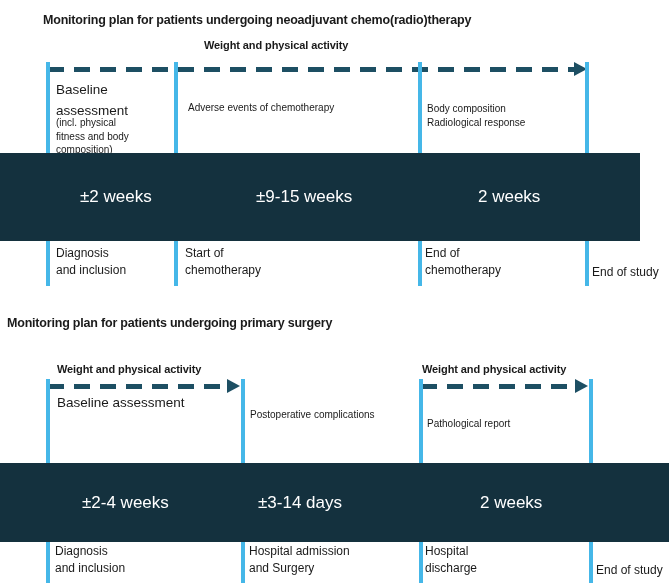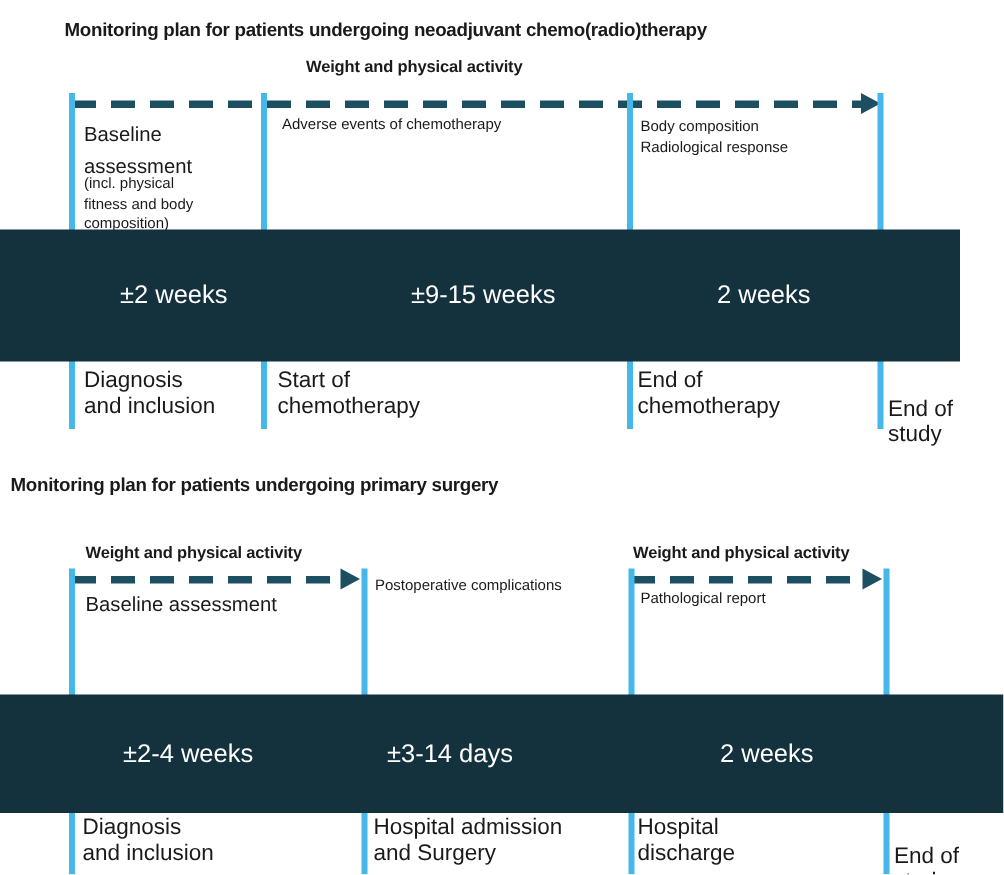--- a/index.html
+++ b/index.html
@@ -17,22 +17,22 @@
   }
   .title{position:absolute;font-size:12.5px;font-weight:bold;letter-spacing:-0.2px;white-space:nowrap;}
   .arrow-label{position:absolute;font-size:11px;font-weight:bold;white-space:nowrap;letter-spacing:-0.1px;}
   .dash{position:absolute;height:5px;background:repeating-linear-gradient(90deg,var(--dash_arrow) 0 16px,transparent 16px 26px);}
   .ahead{position:absolute;width:0;height:0;border-top:7px solid transparent;border-bottom:7px solid transparent;border-left:13px solid var(--dash_arrow);}
   .vline{position:absolute;width:4px;background:var(--timeline_line);}
   .bar{position:absolute;left:0;width:640px;background:var(--bar_fill);}
   .dur{position:absolute;top:50%;transform:translateY(-50%);color:var(--bar_text);font-size:17px;white-space:pre;}
   .bl-title{position:absolute;font-size:13.5px;line-height:21px;white-space:pre-line;}
   .bl-sub{position:absolute;font-size:10px;line-height:13.5px;}
-  .ann{position:absolute;font-size:10px;line-height:14px;white-space:pre-line;}
-  .ms{position:absolute;font-size:15px;line-height:17px;white-space:pre-line;}
+  .ann{position:absolute;font-size:10px;line-height:14px;white-space:pre-line;margin-top:24px;}
+  .ms{position:absolute;font-size:12px;line-height:17px;white-space:pre-line;}
   .pre{white-space:pre-line;}
 </style>
 </head>
 <body>
 
 <div class="canvas">
 
   <div class="title" style="left:7px;top:13px;margin-left:36px;">Monitoring plan for patients undergoing neoadjuvant chemo(radio)therapy</div>
 
   <div class="arrow-label" style="left:204px;top:39px;">Weight and physical activity</div>
@@ -47,21 +47,21 @@
 
   <div class="bl-title" style="left:56px;top:79px;">Baseline
 assessment</div>
   <div class="bl-sub" style="left:56px;top:116px;width:86px;">(incl. physical fitness and body composition)</div>
   <div class="ann" style="left:188px;top:77px;">Adverse events of chemotherapy</div>
   <div class="ann" style="left:427px;top:78px;">Body composition
 Radiological response</div>
 
   <div class="bar" style="top:153px;height:88px;">
     <span class="dur" style="left:80px;">±2 weeks</span>
-    <span class="dur" style="left:274px;">±9-15 weeks</span>
+    <span class="dur" style="left:256px;">±9-15 weeks</span>
     <span class="dur" style="left:478px;">2 weeks</span>
   </div>
 
   <div class="ms" style="left:56px;top:245px;">Diagnosis
 and inclusion</div>
   <div class="ms" style="left:185px;top:245px;">Start of
 chemotherapy</div>
   <div class="ms" style="left:425px;top:245px;">End of
 chemotherapy</div>
   <div class="ms" style="left:592px;top:264px;">End of study</div>

